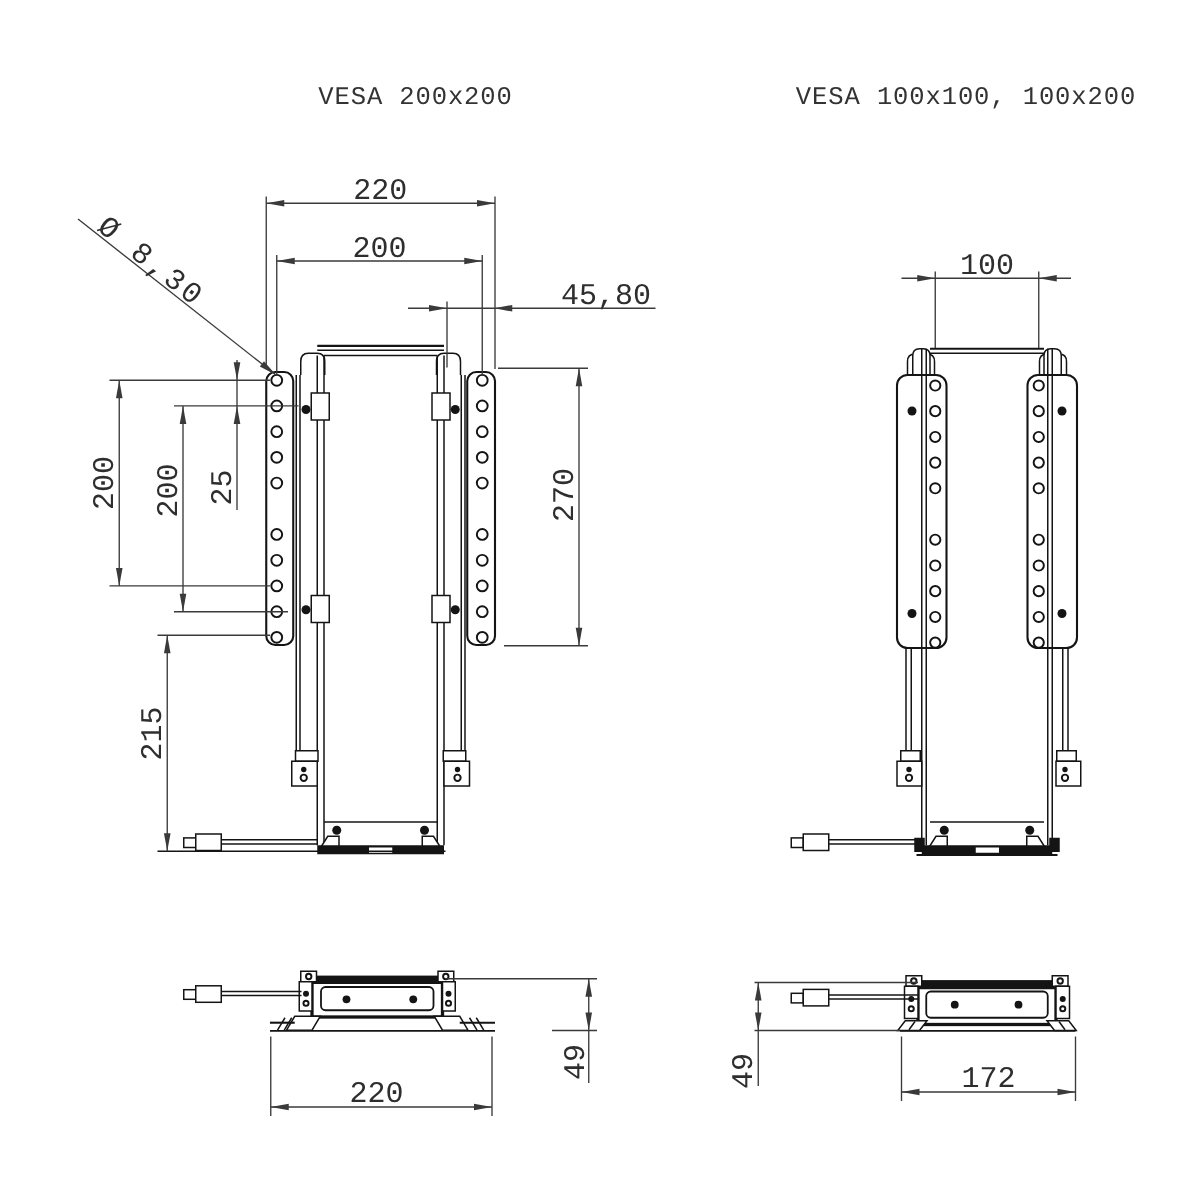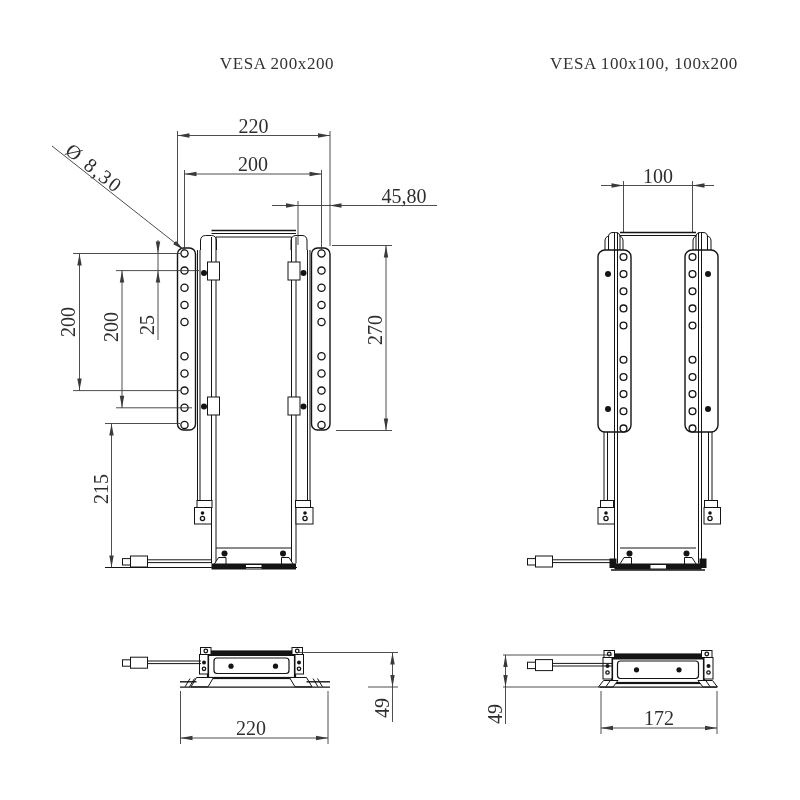--- a/index.html
+++ b/index.html
@@ -1,17 +1,17 @@
 <!DOCTYPE html>
 <html><head>
 <meta charset="utf-8">
 <style>
   html,body{margin:0;padding:0;background:#fff;}
   .stage{position:relative;width:800px;height:800px;background:#fff;overflow:hidden;
-         font-family:Liberation Serif, serif;}
+         font-family:Liberation Mono, monospace;}
   svg{display:block;}
   .ol{stroke:#141414;stroke-width:1.5;fill:none;}
   .tl{stroke:#141414;stroke-width:1;fill:none;}
   .t2{stroke:#141414;stroke-width:2.2;fill:none;}
   .dl{stroke:#3a3a3a;stroke-width:0.9;fill:none;}
   .ar{fill:#3a3a3a;stroke:none;}
   .hole{fill:#ffffff;stroke:#141414;stroke-width:1.3;}
   .dotf{fill:#141414;stroke:none;}
   .wfill{fill:#ffffff;stroke:#141414;stroke-width:1;}
   .bfill{fill:#141414;stroke:none;}

